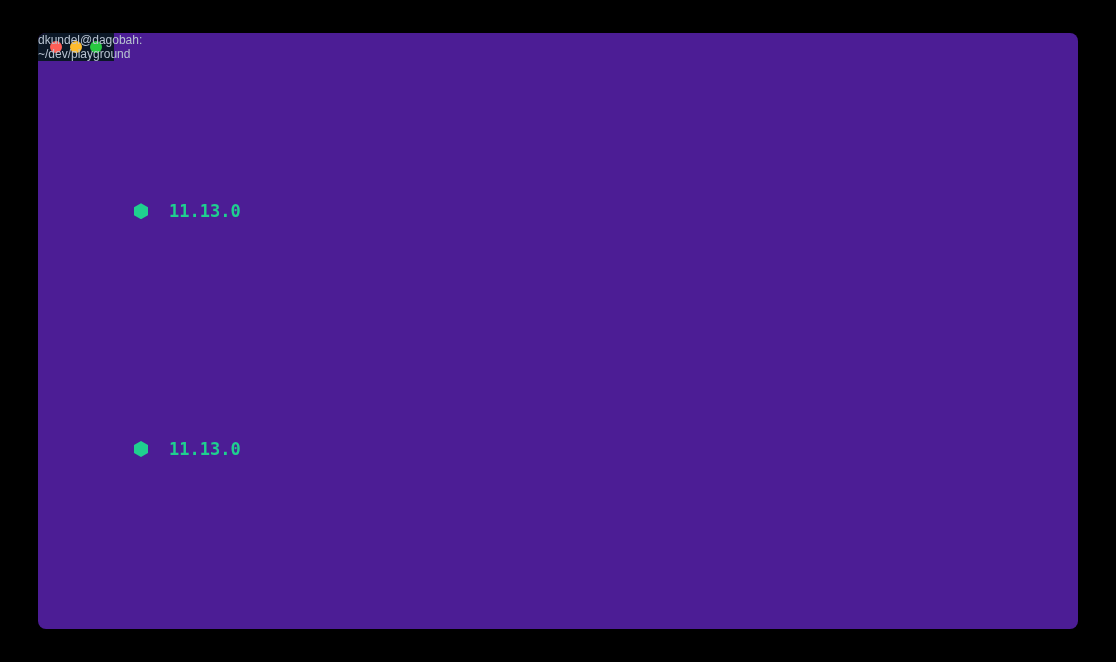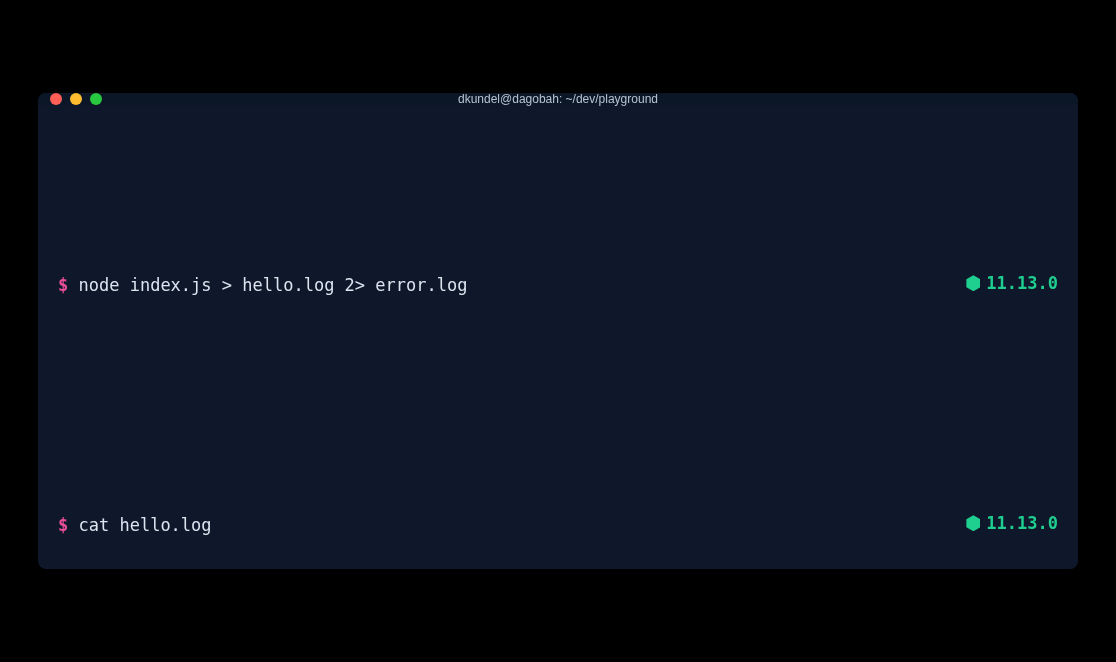--- a/index.html
+++ b/index.html
@@ -7,26 +7,25 @@
     background: #000;
     width: 1116px;
     height: 662px;
     display: flex;
     align-items: center;
     justify-content: center;
     font-family: "Menlo", "Consolas", "DejaVu Sans Mono", monospace;
   }
   .window {
     width: 1040px;
-    height: 476px;
-    background: #0f172a;
+    height: 596px;
+    background: #4c1d95;
     border-radius: 8px;
     box-shadow: 0 20px 60px rgba(0,0,0,0.6);
     display: flex;
-    flex-direction: column;
     overflow: hidden;
   }
   .titlebar {
     height: 28px;
     display: flex;
     align-items: center;
     position: relative;
     padding: 0 12px;
     background: #0b1726;
   }
@@ -60,21 +59,21 @@
     color: #dbe4ef;
     white-space: pre;
   }
   .block {
     position: relative;
     margin-bottom: 16px;
   }
   .prompt-line { }
   .cmd-line { display: flex; justify-content: space-between; align-items: baseline; }
   .left { }
-  .right { display: flex; align-items: center; gap: 6px; color: #1fcf8f; font-weight: 600; }
+  .right { display: flex; align-items: center; gap: 21px; color: #1fcf8f; font-weight: 600; }
   .hexagon {
     width: 14px; height: 16px;
     background: #1fcf8f;
     clip-path: polygon(50% 0%, 100% 25%, 100% 75%, 50% 100%, 0% 75%, 0% 25%);
     display: inline-block;
   }
   .c-hash   { color: #4aa3ff; font-weight: 600; }
   .c-user   { color: #f74c6f; font-weight: 600; }
   .c-at     { color: #b6c3d4; }
   .c-host   { color: #1fcf8f; font-weight: 600; }
@@ -96,29 +95,27 @@
       <div class="dot green"></div>
     </div>
     <div class="title">dkundel@dagobah: ~/dev/playground</div>
   </div>
 
   <div class="term">
 
     
     <div class="block">
       <div class="cmd-line">
-        <span class="left"><span class="c-dollar">$</span> <span class="c-cmd">node index.js &gt; hello.log 2&gt; error.log</span></span>
         <span class="right"><span class="hexagon"></span><span>11.13.0</span></span>
       </div>
     </div>
 
     
     <div class="block">
       <div class="cmd-line">
-        <span class="left"><span class="c-dollar">$</span> <span class="c-cmd">cat hello.log</span></span>
         <span class="right"><span class="hexagon"></span><span>11.13.0</span></span>
       </div>
       
     </div>
 
     
     
 
     
     

